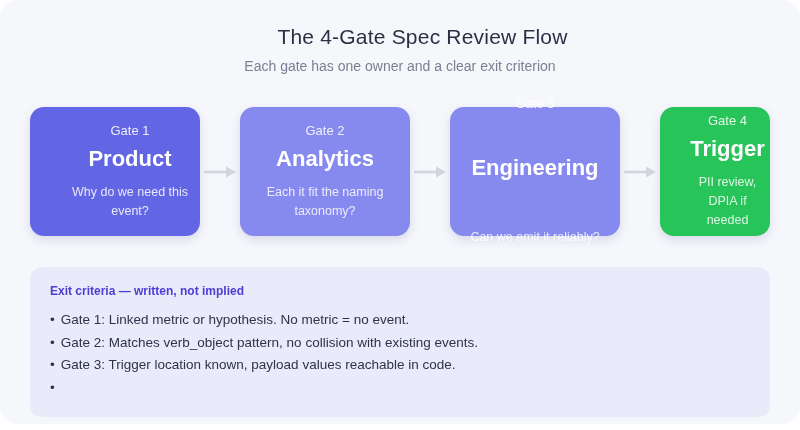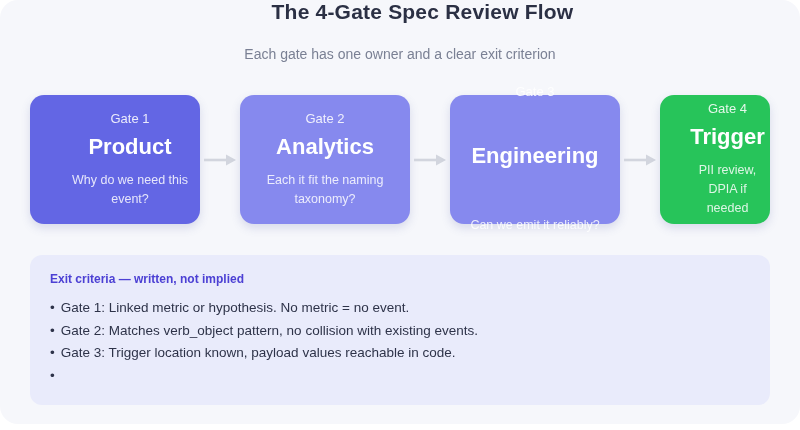--- a/index.html
+++ b/index.html
@@ -11,30 +11,30 @@
     overflow: hidden;
   }
   .panel {
     position: absolute;
     left: 0; top: 0;
     width: 800px; height: 424px;
     background: #f6f7fb;
     border-radius: 18px;
   }
   .page-title {
-    margin-top: 0;
+    margin-top: 25px;
     text-align: center;
     font-size: 21px;
-    font-weight: 700;
+    font-weight: 400;
     color: #2b3044;
     letter-spacing: 0.2px;
     padding-left: 45px;
   }
   .page-subtitle {
-    margin-top: 22px;
+    margin-top: 9px;
     text-align: center;
     font-size: 14px;
     color: #7a8094;
   }
   .gates-row {
     margin: 33px 30px 0 30px;
     height: 129px;
     display: flex;
     align-items: stretch;
   }

